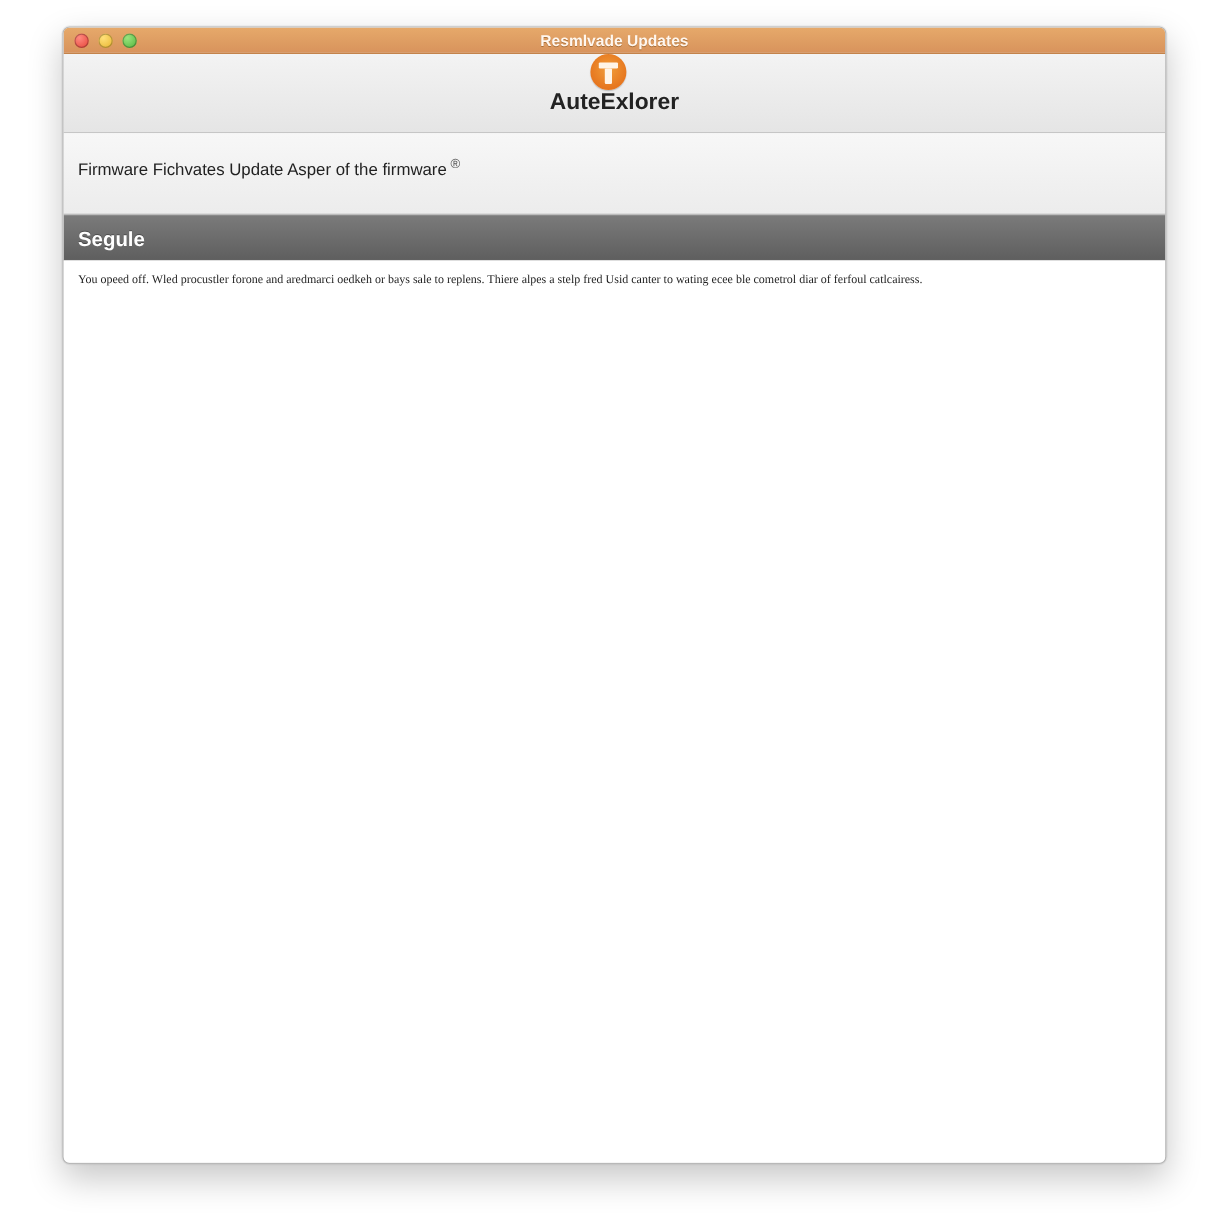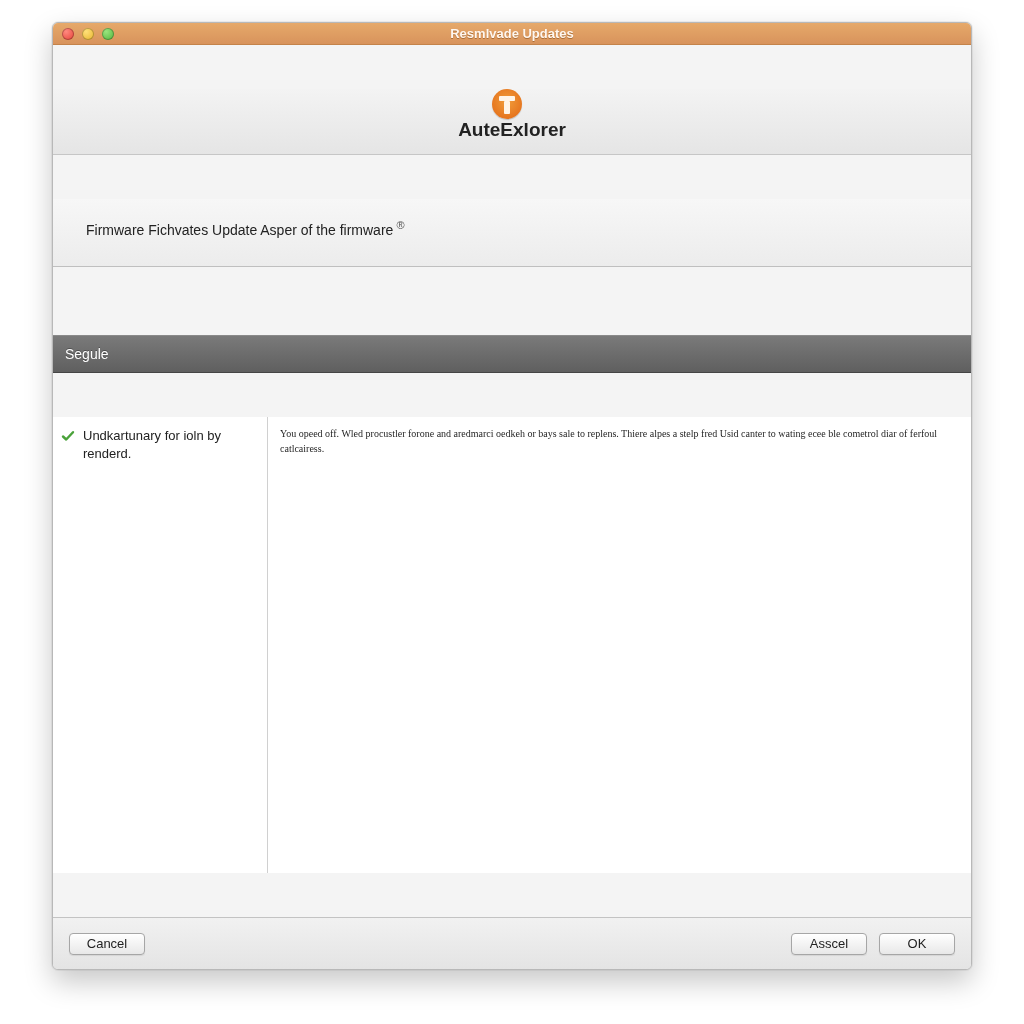--- a/index.html
+++ b/index.html
@@ -14,21 +14,20 @@
     position: absolute;
     left: 52px; top: 22px;
     width: 920px; height: 948px;
     border: 1px solid #b8b8b8;
     border-radius: 6px;
     background: #f4f4f4;
     box-shadow: 0 12px 28px rgba(0,0,0,0.22), 0 0 0 1px rgba(0,0,0,0.05);
     overflow: hidden;
     display: flex;
     flex-direction: column;
-    gap: 44px;
   }
   .titlebar {
     height: 22px;
     background: linear-gradient(#e6a96a, #d8935c);
     border-bottom: 1px solid #c4834a;
     display: flex;
     align-items: center;
     position: relative;
   }
   .traffic { display: flex; gap: 8px; margin-left: 9px; }
@@ -66,33 +65,32 @@
     content:""; position:absolute; background:#fff4e7;
   }
   .brand-icon::before { left:7px; right:7px; top:7px; height:5px; border-radius:1px; }
   .brand-icon::after  { left:12px; top:12px; width:6px; height:13px; border-radius:1px; }
   .brand-name { font-size: 19px; font-weight: 700; color: #222; }
   .subbar {
     height: 68px;
     background: linear-gradient(#f7f7f7,#ececec);
     border-bottom: 1px solid #bfbfbf;
     display: flex; align-items: flex-start;
-    padding: 20px 24px 0 33px;
+    padding: 20px 24px 0 12px;
   }
   .subbar-text { font-size: 14px; color: #222; }
   .subbar-text .reg { font-size: 11px; vertical-align: super; color:#555; }
   .tableheader {
     height: 38px;
     background: linear-gradient(#7a7a7a,#5f5f5f);
     border-top: 1px solid #8a8a8a;
     border-bottom: 1px solid #454545;
     display: flex;
-    color: #fff; font-weight: 400; font-size: 14px;
+    color: #fff; font-weight: 700; font-size: 17px;
     text-shadow: 0 -1px 0 rgba(0,0,0,0.3);
-    margin-top: 24px;
   }
   .tableheader .col1 { width: 215px; padding: 10px 0 0 12px; }
   .tableheader .col2 { flex: 1; padding: 10px 0 0 14px; border-left: 1px solid rgba(0,0,0,0.2); }
   .content {
     flex: 1;
     background: #ffffff;
     display: flex;
     overflow: hidden;
   }
   .left {
@@ -156,35 +154,19 @@
     <div class="subbar-text">
       <span>Firmware Fichvates Update Asper of the firmware</span><span class="reg">&nbsp;®</span>
     </div>
   </div>
 
   <div class="tableheader">
     <div class="col1">Segule</div>
   </div>
 
   <div class="content">
-    <div class="left">
-      <div class="item">
-        <span class="check-icon">
-          <svg viewBox="0 0 14 14">
-              <path d="M2 7.5 L5.2 10.5 L12 3.2" fill="none" stroke="#4aa23a" stroke-width="2.4" stroke-linecap="round" stroke-linejoin="round"></path>
-            </svg>
-        </span>
-        <span class="item-text">Undkartunary for ioln by renderd.</span>
-      </div>
-    </div>
     <div class="right">
       <p class="para">You opeed off. Wled procustler forone and aredmarci oedkeh or bays sale to replens. Thiere alpes a stelp fred Usid canter to wating ecee ble cometrol diar of ferfoul catlcairess.</p>
     </div>
   </div>
 
-  <div class="footer">
-    <button class="btn">Cancel</button>
-    <div class="spacer"></div>
-    <button class="btn">Asscel</button>
-    <button class="btn">OK</button>
-  </div>
 
 </div>
 
 </body></html>

